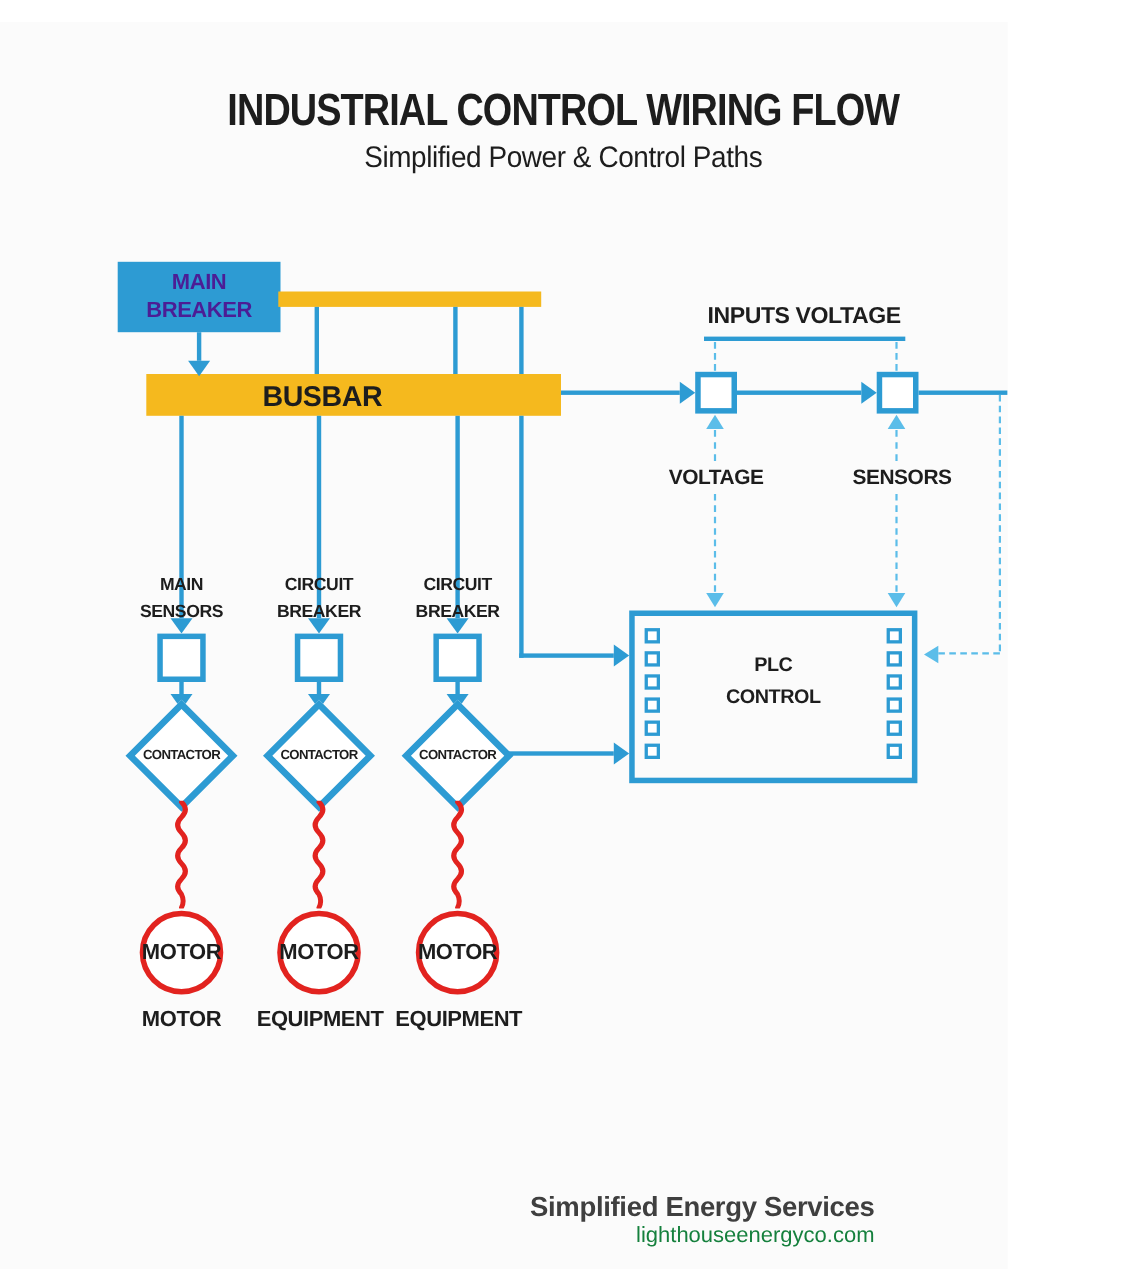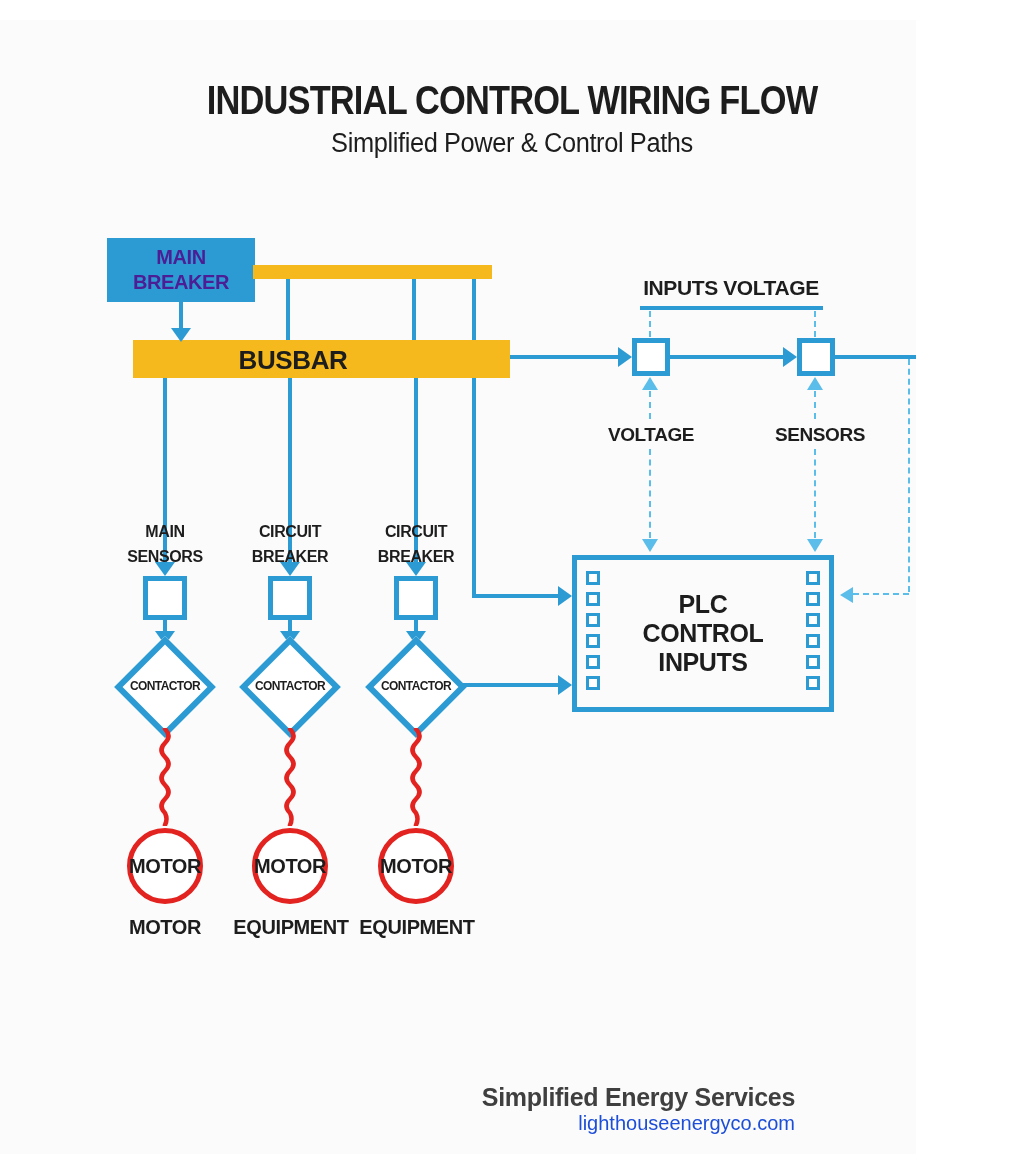--- a/index.html
+++ b/index.html
@@ -153,24 +153,23 @@
   <div class="arrUlt" style="left:807px;top:357px;"></div>
   <div class="dv" style="left:814px;top:371px;height:28px;"></div>
   <div class="dv" style="left:814px;top:429px;height:89px;"></div>
   <div class="arrDlt" style="left:807px;top:519px;"></div>
 
   <div class="dv" style="left:908px;top:339px;height:233px;"></div>
   <div class="dh" style="left:853px;top:573px;width:56px;"></div>
   <div class="arrLlt" style="left:840px;top:567px;"></div>
 
   <div class="abs" style="left:572px;top:535px;width:252px;height:147px;border:5px solid var(--blue);background:var(--bg);"></div>
-  <div class="lbl" style="left:603px;top:570px;width:200px;font-size:25px;line-height:29px;">
+  <div class="lbl" style="left:603px;top:570px;width:200px;font-size:18px;line-height:29px;">
     <div>PLC</div>
     <div>CONTROL</div>
-    <div>INPUTS</div>
   </div>
 
   <div class="pin" style="left:586px;top:551px;"></div>
   <div class="pin" style="left:586px;top:572px;"></div>
   <div class="pin" style="left:586px;top:593px;"></div>
   <div class="pin" style="left:586px;top:614px;"></div>
   <div class="pin" style="left:586px;top:635px;"></div>
   <div class="pin" style="left:586px;top:656px;"></div>
 
   <div class="pin" style="left:806px;top:551px;"></div>
@@ -179,21 +178,21 @@
   <div class="pin" style="left:806px;top:614px;"></div>
   <div class="pin" style="left:806px;top:635px;"></div>
   <div class="pin" style="left:806px;top:656px;"></div>
 
   <div class="abs" style="left:900px;top:940px;width:80px;height:50px;font-weight:900;font-size:50px;line-height:44px;color:#141414;letter-spacing:-5px;text-align:right;font-family:'Liberation Sans',sans-serif;">
     <span>LO</span>
   </div>
   <div class="abs" style="left:947px;top:962px;width:0;height:0;border-left:9px solid transparent;border-right:9px solid transparent;border-bottom:23px solid var(--bg);"></div>
 
   <div class="abs" style="right:121px;top:1063px;font-size:25px;font-weight:bold;color:#3f3f3f;text-align:right;letter-spacing:-0.3px;">Simplified Energy Services</div>
-  <div class="abs" style="right:121px;top:1092px;font-size:20px;color:#1d4ed8;text-align:right;">lighthouseenergyco.com</div>
+  <div class="abs" style="right:121px;top:1092px;font-size:20px;color:#15803d;text-align:right;">lighthouseenergyco.com</div>
 
   <div class="abs" style="left:922px;top:1052px;width:78px;height:78px;border-radius:12px;background:#eeeef1;display:flex;align-items:center;justify-content:center;">
     <svg width="28" height="34" viewBox="0 0 28 34">
       <circle cx="14" cy="14" r="8" fill="none" stroke="#d9d9de" stroke-width="1.6"></circle>
       <path d="M11,21 h6 v4 a3,3 0 0 1 -6,0 z" fill="none" stroke="#d9d9de" stroke-width="1.6"></path>
       <path d="M11,14 l3,-3 l3,3 l-3,3 z" fill="#d9d9de"></path>
       <circle cx="4" cy="8" r="1" fill="#d9d9de"></circle>
       <circle cx="24" cy="8" r="1" fill="#d9d9de"></circle>
       <circle cx="14" cy="2.5" r="1" fill="#d9d9de"></circle>
     </svg>

